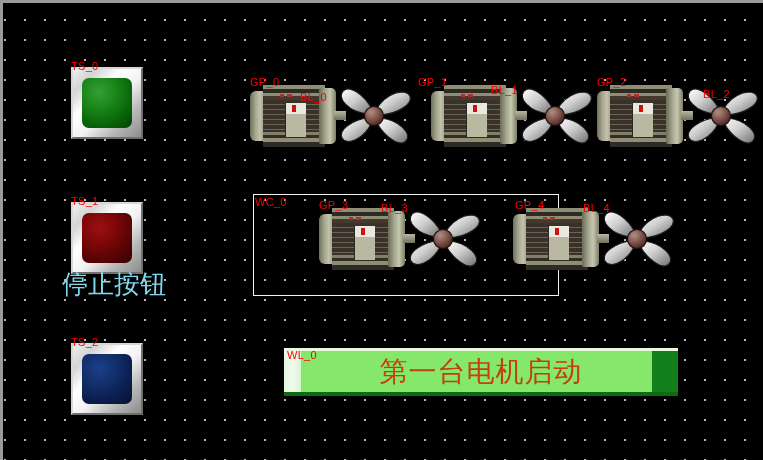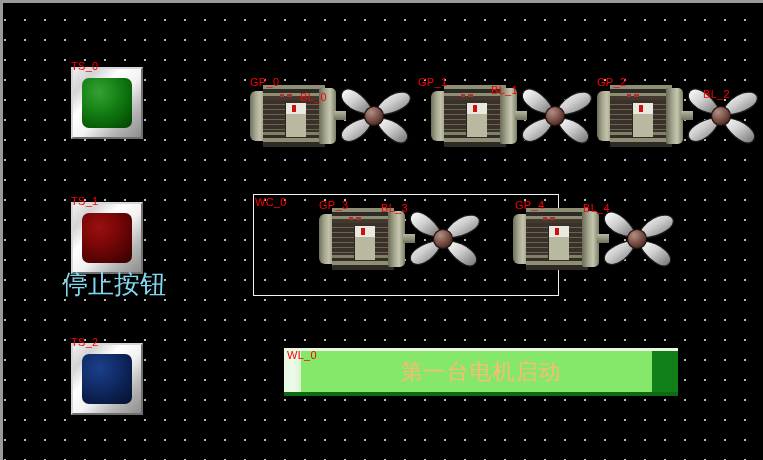--- a/index.html
+++ b/index.html
@@ -99,21 +99,21 @@
   #wl-bar{position:absolute;left:281px;top:345px;width:394px;height:48px;z-index:22;}
   #wl-bar .face{position:absolute;left:0;top:0;width:100%;height:100%;background:#86e86a;}
   #wl-bar .lbev{position:absolute;left:0;top:0;width:17px;height:100%;
     background:linear-gradient(to right,#e6f7e2 0%,#eefbea 55%,#d9f3d2 100%);}
   #wl-bar .rbev{position:absolute;right:0;top:0;width:26px;height:100%;background:#12801a;}
   #wl-bar .tline{position:absolute;left:0;top:0;width:100%;height:3px;background:#eaf8e2;}
   #wl-bar .bline{position:absolute;left:0;bottom:0;width:100%;height:4px;background:#0d6b12;}
   #wl-bar .txt{
     position:absolute;left:0;top:0;width:100%;height:100%;
     display:flex;align-items:center;justify-content:center;
-    color:#fdba74;font-size:22px;letter-spacing:1px;
+    color:#c2410c;font-size:28px;letter-spacing:1px;
     font-family:"DejaVu Sans","Liberation Sans",sans-serif;
     border-radius:6px;
   }
 </style>
 </head>
 <body>
 
 <div id="canvas">
   <div id="grid"></div>
 

